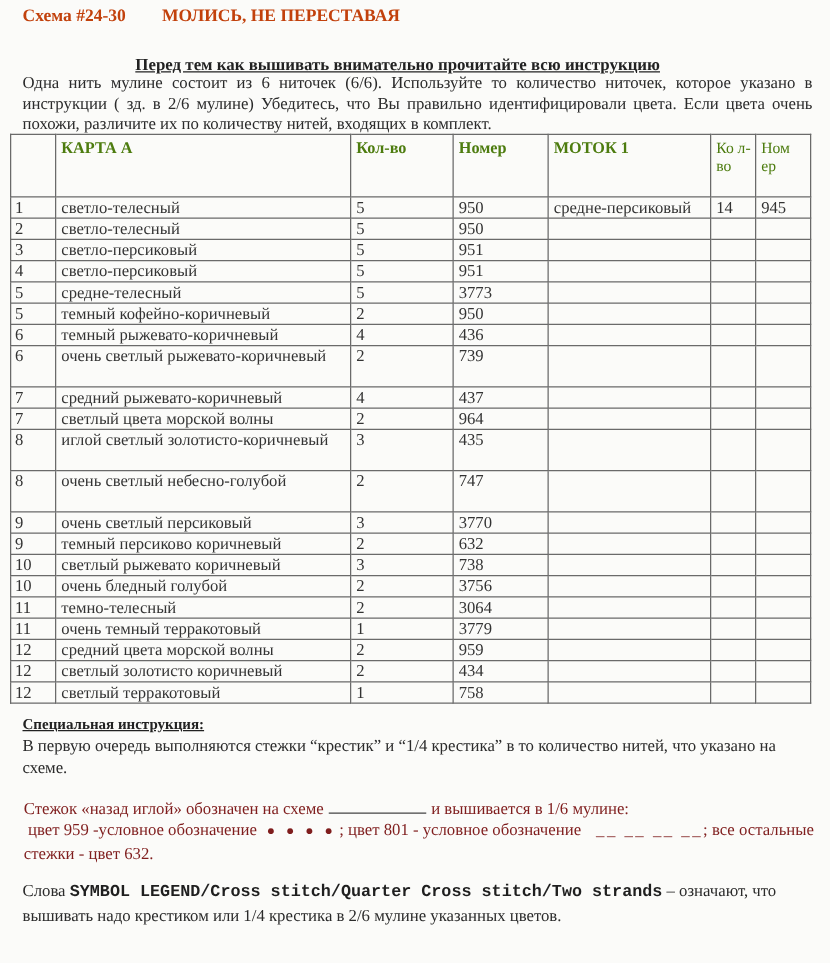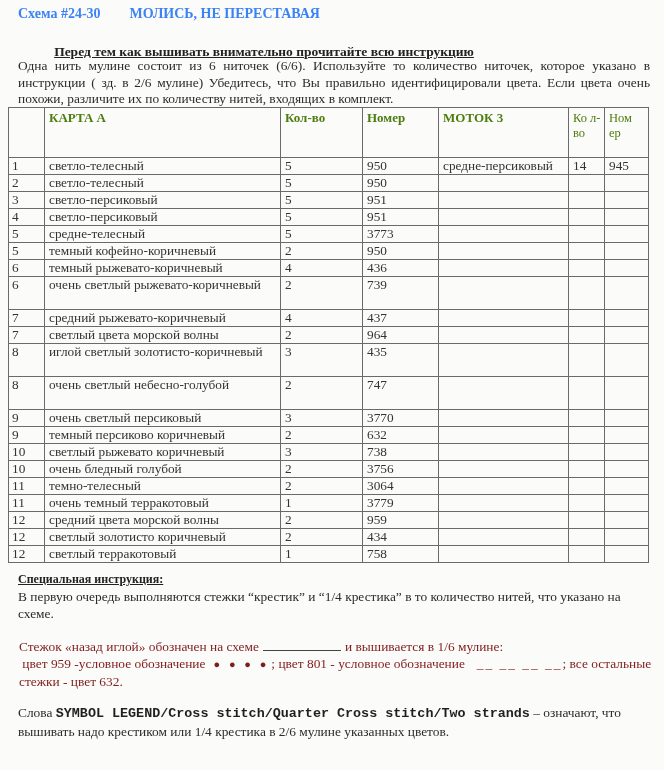--- a/index.html
+++ b/index.html
@@ -5,26 +5,26 @@
   html, body { margin: 0; padding: 0; }
   body {
     width: 664px; height: 770px; overflow: hidden;
     background: #fbfbf9;
     font-family: "Liberation Serif", "DejaVu Serif", serif;
     color: #2a2a2a;
     position: relative;
   }
   .title-row {
     position: absolute; left: 18px; top: 6px;
-    font-size: 14px; font-weight: bold; color: #3b82f6;
+    font-size: 14px; font-weight: bold; color: #c2410c;
   }
   .title-row .scheme { display: inline-block; width: 108px; }
   .subhead {
     position: absolute; left: 0; width: 528px; top: 44px;
-    text-align: center; font-size: 13.5px; font-weight: bold;
+    text-align: right; font-size: 13.5px; font-weight: bold;
     text-decoration: underline; color: #222;
   }
   .intro {
     position: absolute; left: 18px; top: 58px; width: 632px;
     font-size: 13.4px; line-height: 16.5px; text-align: justify; color: #2b2b2b;
   }
   table.chart {
     position: absolute; left: 8px; top: 107px;
     border-collapse: collapse; table-layout: fixed;
     font-size: 13.3px; color: #333;
@@ -83,21 +83,21 @@
       <col class="c5">
       <col class="c6">
       <col class="c7">
   </colgroup>
   <thead>
     <tr>
       <th></th>
       <th>КАРТА А</th>
       <th>Кол-во</th>
       <th>Номер</th>
-      <th>МОТОК 3</th>
+      <th>МОТОК 1</th>
       <th class="small">Ко л- во</th>
       <th class="small">Ном ер</th>
     </tr>
   </thead>
   <tbody id="table-body">
       <tr>
         <td class="num">1</td>
         <td>светло-телесный</td>
         <td>5</td>
         <td>950</td>

